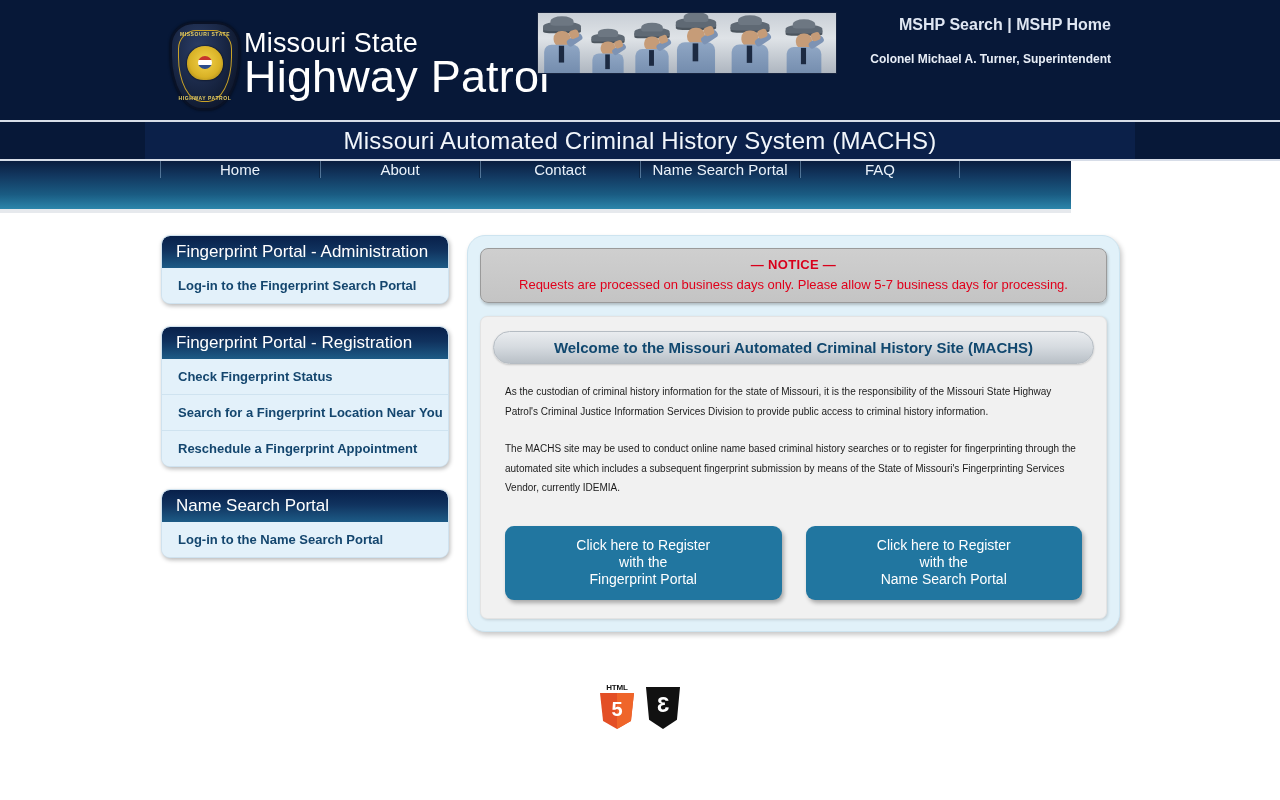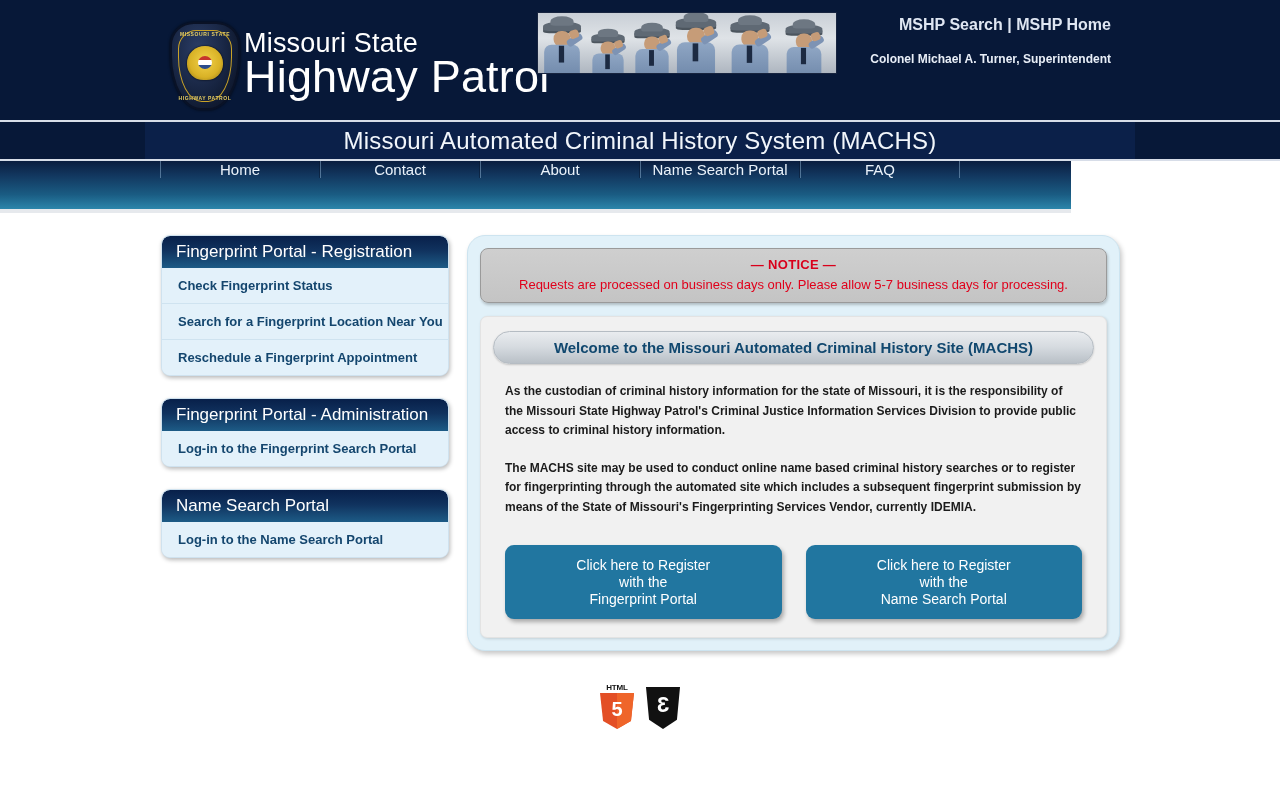--- a/index.html
+++ b/index.html
@@ -342,24 +342,23 @@
     box-shadow: 0 1px 2px rgba(0,0,0,.18);
   }
   .welcome-bar span {
     font-size: 15px;
     font-weight: bold;
     color: #11486f;
     white-space: nowrap;
   }
   .body-par {
     margin: 18px 12px 0 12px;
-    font-size: 12px;
+    font-size: 10px;
     line-height: 19.5px;
     color: #1b1b1b;
-    font-weight: bold;
   }
   .btn-row {
     display: flex;
     gap: 24px;
     margin: 28px 12px 0 12px;
   }
   .cta-btn {
     flex: 1;
     height: 74px;
     background: #2176a0;
@@ -533,40 +532,40 @@
 
 <div class="title-bar">
   <div class="title-inner">
     <span>Missouri Automated Criminal History System (MACHS)</span>
   </div>
 </div>
 
 <nav class="nav-bar">
   <div class="nav-spacer-left"></div>
   <a class="nav-item" href="#">Home</a>
+  <a class="nav-item" href="#">About</a>
   <a class="nav-item" href="#">Contact</a>
-  <a class="nav-item" href="#">About</a>
   <a class="nav-item" href="#">Name Search Portal</a>
   <a class="nav-item" href="#">FAQ</a>
 </nav>
 
 <div class="page">
 
   <aside class="sidebar">
+
+    <section class="panel">
+      <div class="panel-head">Fingerprint Portal - Administration</div>
+      <a class="panel-link" href="#">Log-in to the Fingerprint Search Portal</a>
+    </section>
 
     <section class="panel">
       <div class="panel-head">Fingerprint Portal - Registration</div>
       <a class="panel-link" href="#">Check Fingerprint Status</a>
       <a class="panel-link" href="#">Search for a Fingerprint Location Near You</a>
       <a class="panel-link" href="#">Reschedule a Fingerprint Appointment</a>
-    </section>
-
-    <section class="panel">
-      <div class="panel-head">Fingerprint Portal - Administration</div>
-      <a class="panel-link" href="#">Log-in to the Fingerprint Search Portal</a>
     </section>
 
     <section class="panel">
       <div class="panel-head">Name Search Portal</div>
       <a class="panel-link" href="#">Log-in to the Name Search Portal</a>
     </section>
 
   </aside>
 
   <main class="content-outer">

